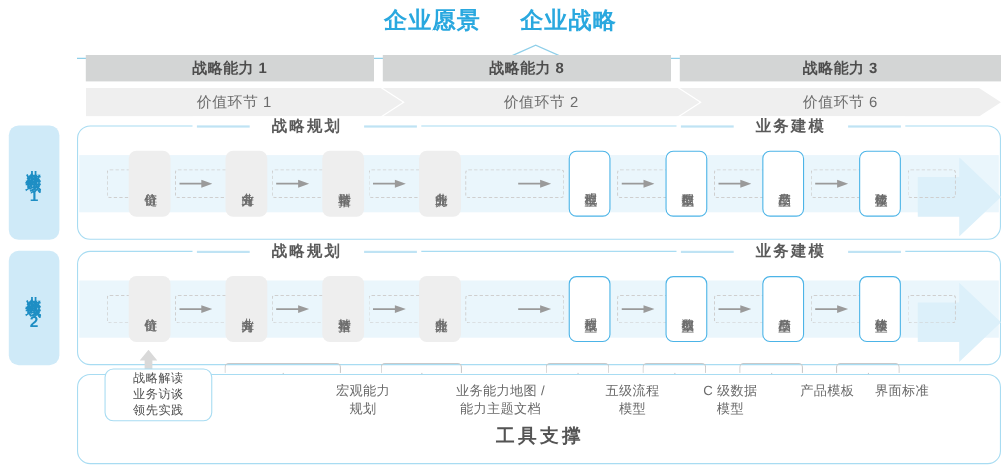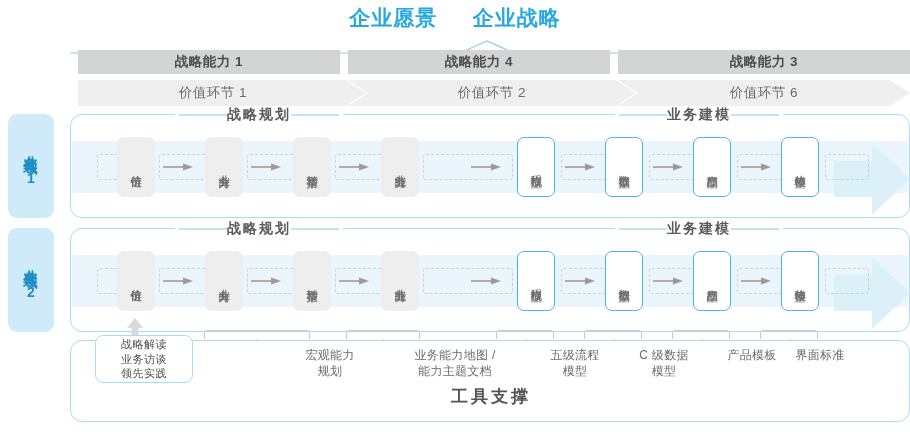--- a/index.html
+++ b/index.html
@@ -77,21 +77,21 @@
   }
   
   .band-arrow {
     position: absolute; right: -2px; top: 2px; width: 76px; height: 72px;
     background: #dcf0fa;
     clip-path: polygon(0 18px, 38px 18px, 38px 0, 76px 36px, 38px 72px, 38px 54px, 0 54px);
   }
 
   
   .sec-head {
-    position: absolute; top: -9px; display: flex; align-items: center; gap: 0;
+    position: absolute; top: -9px; display: flex; align-items: center; gap: 20px;
     color: #5a5a5a; font-size: 14px; font-weight: bold; letter-spacing: 2px;
     background: #ffffff; padding: 0 4px;
   }
   .sec-head .rule { display: block; width: 48px; height: 1.5px; background: #bfe3f4; }
   .sh-left  { left: 104px; }
   .sh-right { left: 544px; }
 
   
   .chain { position: absolute; left: 0; top: 22px; height: 60px; width: 100%; }
   .dashline {
@@ -154,21 +154,21 @@
   </div>
 
   <svg class="chevron-line" viewBox="0 0 840 14" preserveAspectRatio="none">
     <path d="M0 13 L390 13 L417 1 L444 13 L840 13" fill="none" stroke="#8fcfe9" stroke-width="1.2"></path>
   </svg>
 
   <div class="cap-bar cap1">
     <span>战略能力 1</span>
   </div>
   <div class="cap-bar cap2">
-    <span>战略能力 4</span>
+    <span>战略能力 8</span>
   </div>
   <div class="cap-bar cap3">
     <span>战略能力 3</span>
   </div>
 
   <div class="stage-row">
     <div class="stage s1">
       <span>价值环节 1</span>
     </div>
     <div class="stage s2">

